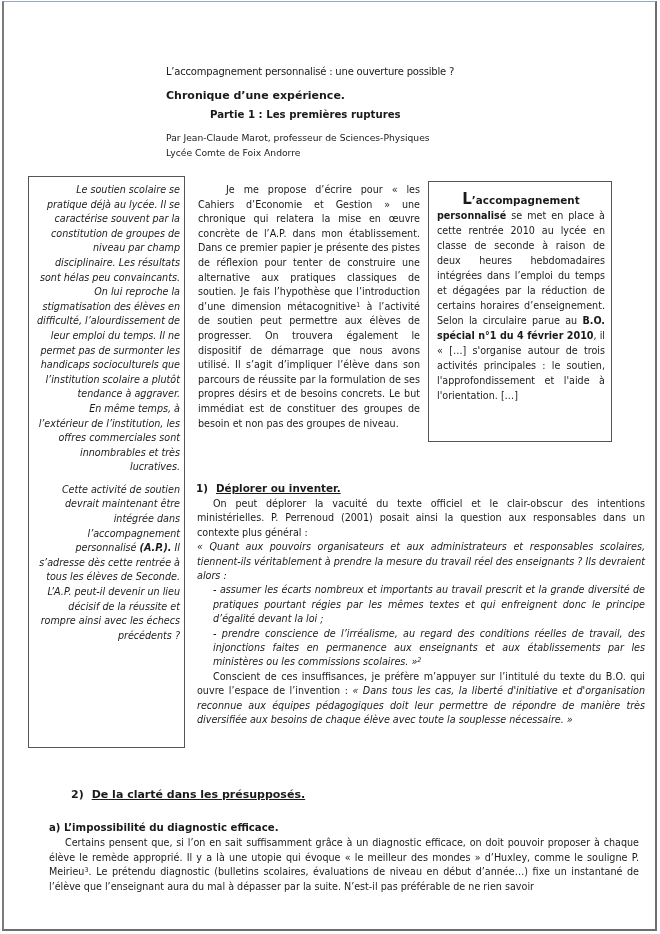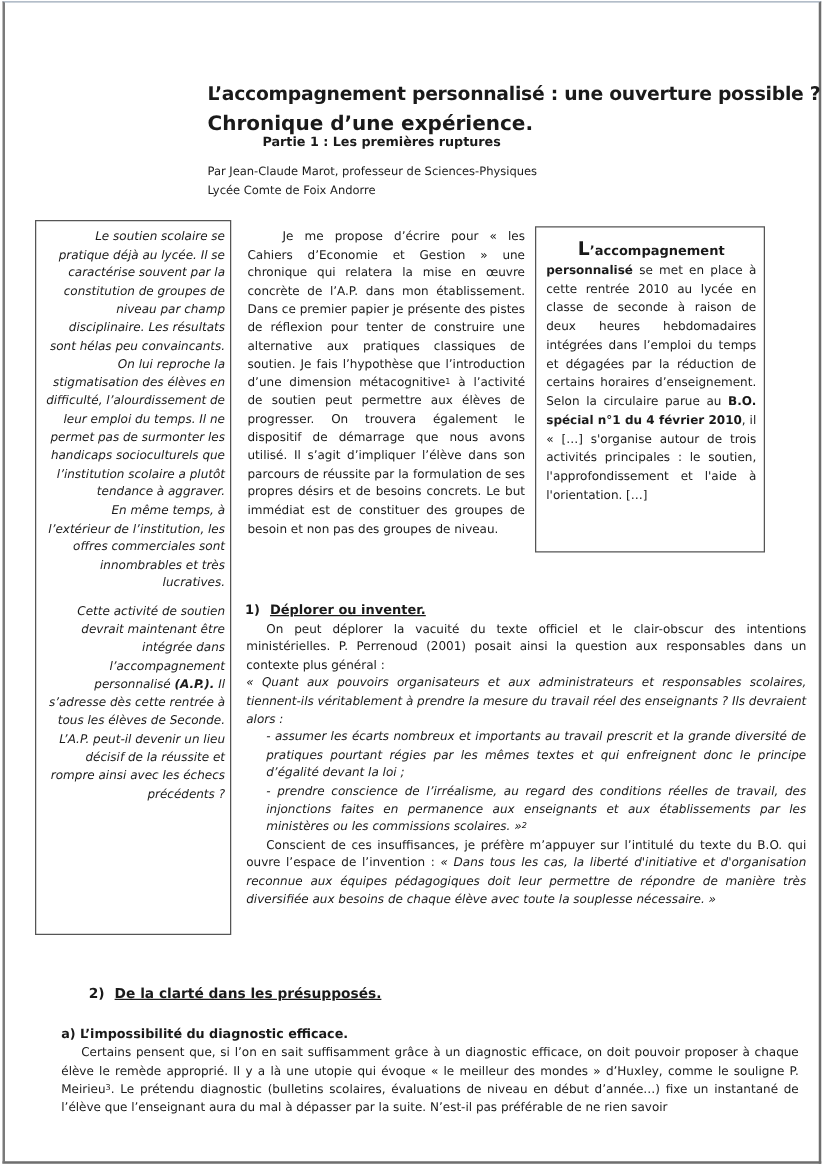--- a/index.html
+++ b/index.html
@@ -1,20 +1,20 @@
 <!DOCTYPE html>
 <html><head>
 <meta charset="utf-8">
 <style>
   html, body { margin: 0; padding: 0; background: #ffffff; }
   body { width: 660px; height: 934px; position: relative; overflow: hidden; font-family: "DejaVu Sans", sans-serif; color: #1a1a1a; }
   .page { position: absolute; left: 2px; top: 1px; width: 655px; height: 930px; border-top: 1px solid #9aa8b8; border-left: 2px solid #7a7a7a; border-right: 2px solid #6e6e6e; border-bottom: 2px solid #6e6e6e; box-sizing: border-box; background: #fff; }
   .abs { position: absolute; }
-  .title { left: 166px; top: 66px; font-size: 15px; font-weight: bold; letter-spacing: -0.2px; white-space: nowrap; }
-  .subtitle { left: 166px; top: 89px; font-size: 16px; font-weight: bold; white-space: nowrap; }
+  .title { left: 166px; top: 66px; font-size: 10px; font-weight: normal; letter-spacing: -0.2px; white-space: nowrap; }
+  .subtitle { left: 166px; top: 89px; font-size: 11px; font-weight: bold; white-space: nowrap; }
   .part { left: 166px; top: 109px; font-size: 10.2px; font-weight: bold; white-space: nowrap; padding-left: 44px; }
   .byline { left: 166px; top: 130px; font-size: 9.2px; line-height: 15px; white-space: nowrap; }
 
   .leftbox { left: 28px; top: 176px; width: 157px; height: 572px; border: 1.5px solid #555; box-sizing: border-box; padding: 6px 4px 0 6px; font-style: italic; font-size: 9.6px; line-height: 14.6px; }
   .leftbox p { margin: 0; text-align: right; }
   .indent1 { text-indent: 14px; }
   .indent2 { text-indent: 3px; font-style: italic; }
   .indent3 { text-indent: 8px; }
   .leftbox p.gap { margin-top: 8px; }
 

